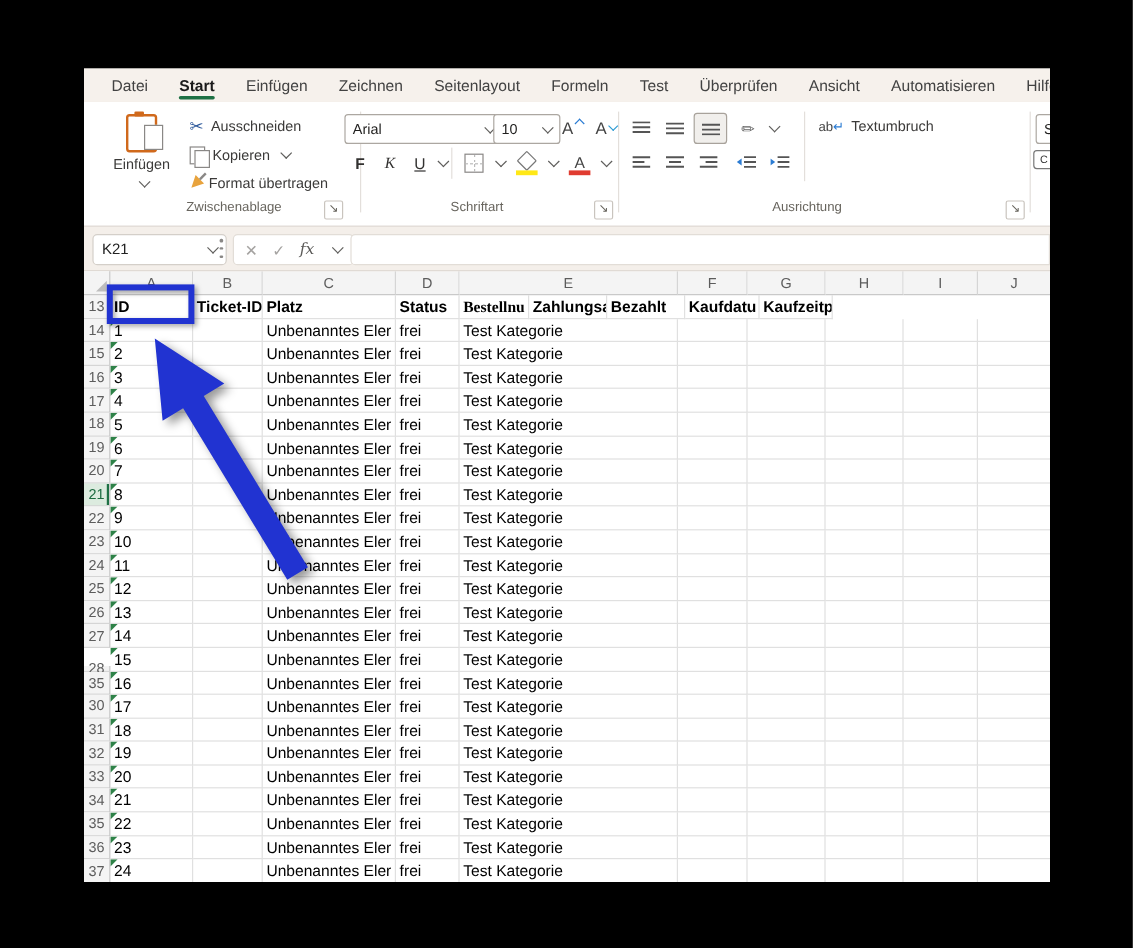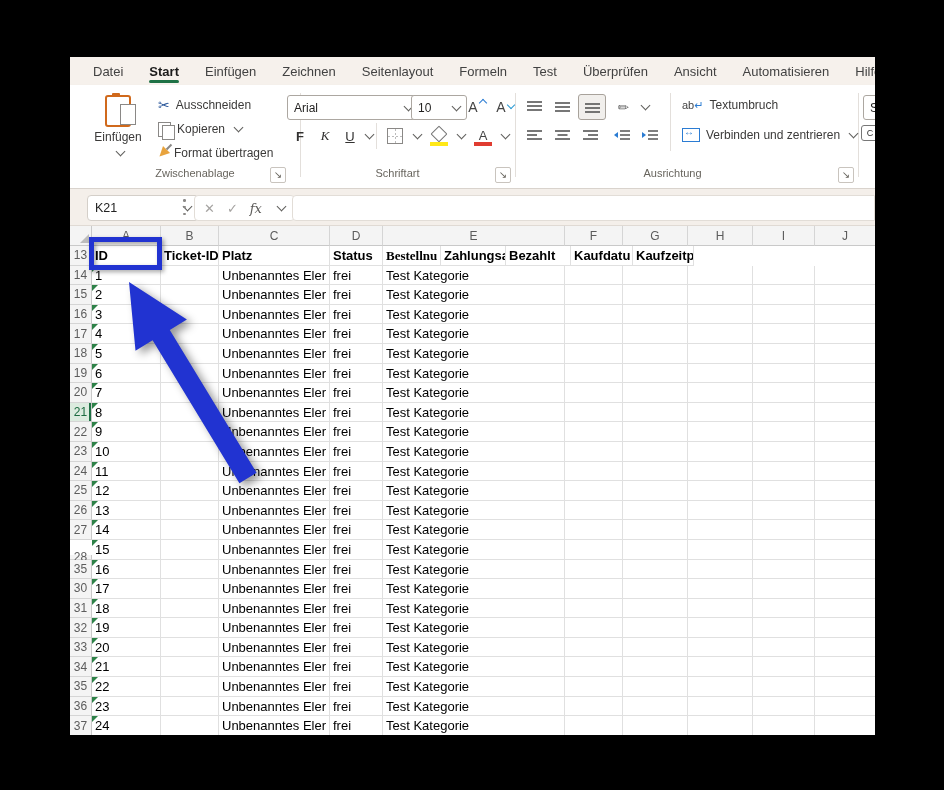--- a/index.html
+++ b/index.html
@@ -53,21 +53,21 @@
 
   
   .alsel{border:1px solid #a8a29b;background:#f1efec;border-radius:3px;}
   .mergebox{width:16px;height:12px;border:1.4px solid #2b7cd3;position:relative;}
   .mergebox::after{content:"↔";position:absolute;left:1px;top:-3px;font-size:10px;color:#2b7cd3;}
   .wrapic{position:relative;font-size:11px;color:#444;}
   .wrapic .ret{color:#2b7cd3;font-size:11px;}
 
   
   .fbar{height:36px;background:#f4efea;display:flex;align-items:center;position:relative;border-bottom:1px solid #e0dad4;}
-  .namebox{position:absolute;left:17px;top:6px;width:96px;height:24px;background:#fff;border:1px solid #d4cfc9;border-radius:4px;display:flex;align-items:center;justify-content:space-between;padding:0 7px;font-size:12.5px;color:#222;}
+  .namebox{position:absolute;left:7px;top:6px;width:96px;height:24px;background:#fff;border:1px solid #d4cfc9;border-radius:4px;display:flex;align-items:center;justify-content:space-between;padding:0 7px;font-size:12.5px;color:#222;}
   .dots{position:absolute;left:113px;top:10px;width:3px;height:16px;display:flex;flex-direction:column;justify-content:space-between;}
   .dots i{width:2.5px;height:2.5px;border-radius:50%;background:#8a8886;}
   .fxgroup{position:absolute;left:124px;top:6px;height:24px;display:flex;align-items:center;gap:12px;background:#fff;border:1px solid #e2ddd7;border-radius:4px;padding:0 9px;}
   .fxgroup .x{color:#a5a3a1;font-size:13px;}
   .fxgroup .ck{color:#a5a3a1;font-size:13px;}
   .fxgroup .fx{font-family:"DejaVu Serif",serif;font-style:italic;font-size:13px;color:#5c5b59;}
   .finput{position:absolute;left:222px;top:6px;right:0;height:24px;background:#fff;border:1px solid #e2ddd7;border-radius:4px 0 0 4px;font-size:12px;color:#222;padding:0 6px;display:flex;align-items:center;}
 
   
   .grid{background:#fff;}
@@ -250,25 +250,20 @@
               <line x1="6" y1="5" x2="16" y2="5"></line>
               <line x1="6" y1="9" x2="16" y2="9"></line>
             </g>
             <path d="M0 2 L4 5 L0 8 Z" fill="#2b7cd3"></path>
           </svg>
       </div>
       <div class="vsep" style="left:600px;top:8px;height:58px"></div>
       <div class="cliprow" style="left:612px;top:10px">
         <span class="wrapic">ab<span class="ret">↵</span></span>
         <span class="txt">Textumbruch</span>
-      </div>
-      <div class="cliprow" style="left:612px;top:40px">
-        <span class="mergebox"></span>
-        <span class="txt">Verbinden und zentrieren</span>
-        <span class="chv"></span>
       </div>
       <div class="grouplabel" style="left:545px;width:115px">Ausrichtung</div>
       <div class="launcher" style="left:768px">↘</div>
 
       <div class="combo" style="left:793px;top:10px;width:40px">
         <span>St</span>
       </div>
       <div class="btn" style="left:791px;top:40px;width:16px;border:1px solid #777;height:14px;font-size:9px;color:#333">C</div>
     </div>
 

